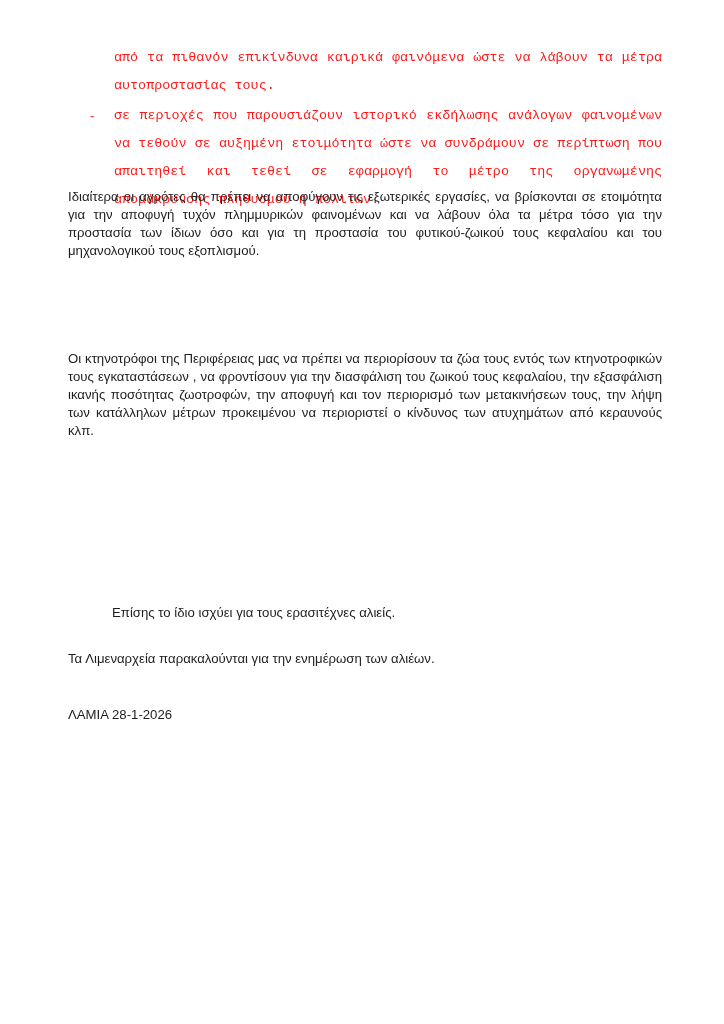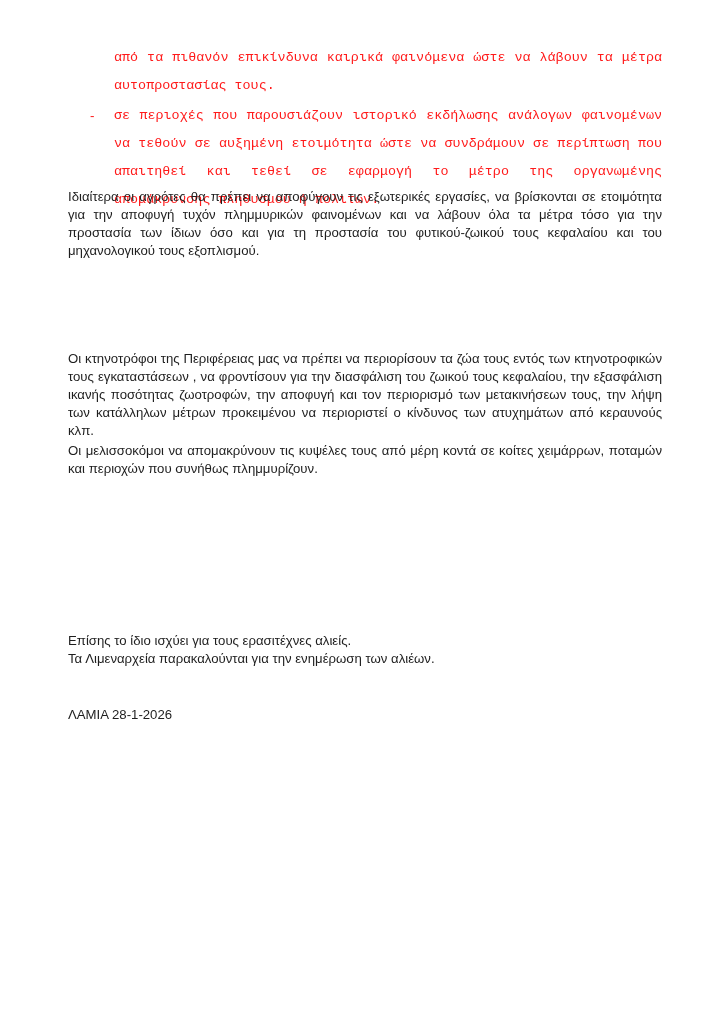--- a/index.html
+++ b/index.html
@@ -51,35 +51,34 @@
       text-align: justify;
       color: #1e1e1e;
       margin: 0;
     }
     .p1 { top: 188px; }
     .p2 { top: 278px; }
     .p3 { top: 350px; }
     .p4 { top: 442px; }
     .p5 { top: 490px; }
     .p6 { top: 564px; }
-    .p7 { top: 632px; }
+    .p7 { top: 604px; margin-left: 44px; }
     .p8 { top: 650px; }
     .sig { top: 706px; }
   </style>
 </head>
 <body>
 
 <div class="page">
 
   <div class="red-block red-continuation">από τα πιθανόν επικίνδυνα καιρικά φαινόμενα ώστε να λάβουν τα μέτρα αυτοπροστασίας τους.</div>
 
   <div class="bullet-dash">-</div>
   <div class="red-block red-bullet">σε περιοχές που παρουσιάζουν ιστορικό εκδήλωσης ανάλογων φαινομένων να τεθούν σε αυξημένη ετοιμότητα ώστε να συνδράμουν σε περίπτωση που απαιτηθεί  και τεθεί σε εφαρμογή το μέτρο της οργανωμένης απομάκρυνσης πληθυσμού ή πολιτών.</div>
 
   <p class="para p1">Ιδιαίτερα οι αγρότες θα πρέπει να αποφύγουν τις εξωτερικές εργασίες, να βρίσκονται σε ετοιμότητα για την αποφυγή τυχόν πλημμυρικών φαινομένων και να λάβουν όλα τα μέτρα τόσο για την προστασία των ίδιων όσο και  για τη προστασία του φυτικού-ζωικού τους κεφαλαίου   και του μηχανολογικού τους εξοπλισμού.</p>
   <p class="para p3">Οι κτηνοτρόφοι της Περιφέρειας μας να πρέπει να περιορίσουν τα ζώα τους εντός των κτηνοτροφικών τους εγκαταστάσεων , να  φροντίσουν για την διασφάλιση του ζωικού τους κεφαλαίου, την εξασφάλιση  ικανής ποσότητας ζωοτροφών, την αποφυγή και τον περιορισμό των μετακινήσεων τους, την λήψη των κατάλληλων μέτρων  προκειμένου να περιοριστεί ο κίνδυνος των ατυχημάτων από κεραυνούς κλπ.</p>
-  <p class="para p4">Οι μελισσοκόμοι να απομακρύνουν τις κυψέλες τους από μέρη κοντά σε κοίτες χειμάρρων, ποταμών και περιοχών που συνήθως πλημμυρίζουν.</p>
   <p class="para p7">Επίσης το ίδιο ισχύει για τους ερασιτέχνες αλιείς.</p>
   <p class="para p8">Τα Λιμεναρχεία παρακαλούνται για την ενημέρωση των αλιέων.</p>
 
   <p class="para sig">ΛΑΜΙΑ 28-1-2026</p>
 
 </div>
 
 </body></html>

